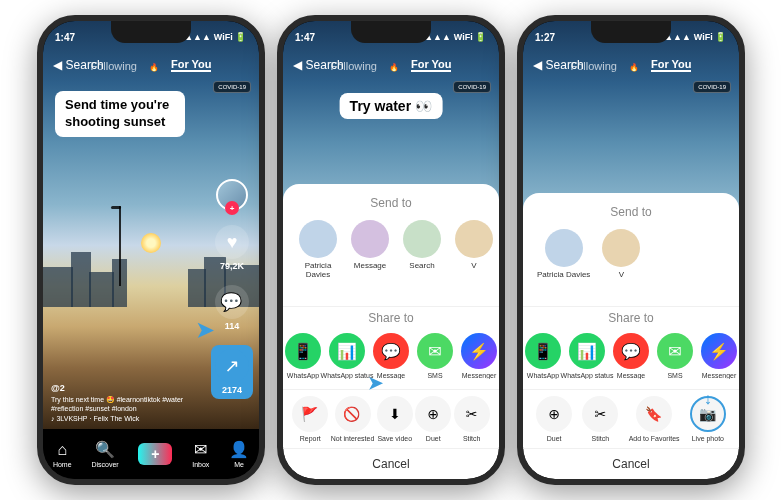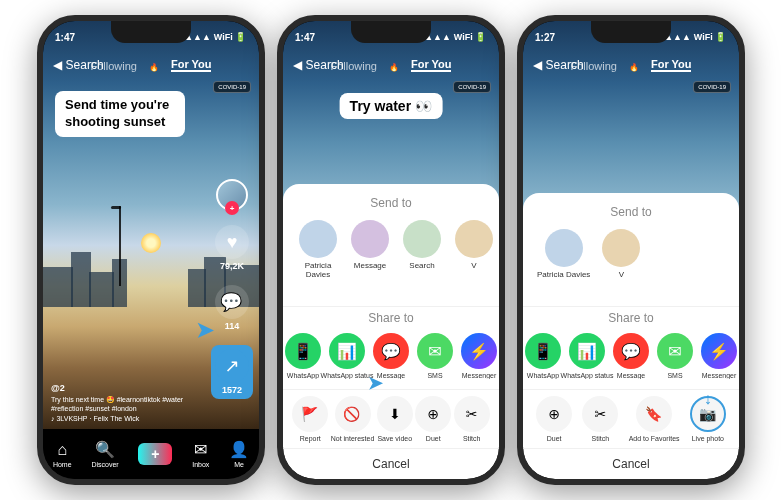--- a/index.html
+++ b/index.html
@@ -488,21 +488,21 @@
           <div class="icon-circle">♥</div>
           <span class="icon-count">79,2K</span>
         </div>
         <div class="icon-btn">
           <div class="icon-circle">💬</div>
           <span class="icon-count">114</span>
         </div>
 
         <div class="icon-btn share-highlight">
           <div class="icon-circle" style="background:#3b9ddd;">↗</div>
-          <span class="icon-count">1572</span>
+          <span class="icon-count">2174</span>
         </div>
       </div>
 
       <div class="arrow-overlay" style="bottom:135px;right:44px;">
         <span class="blue-arrow">➤</span>
       </div>
 
       <div class="caption">
         <div class="caption-user">@2</div>
         <div style="font-size:7px;">Try this next time 🤩 #learnontiktok #water #reflection #sunset #london</div>

